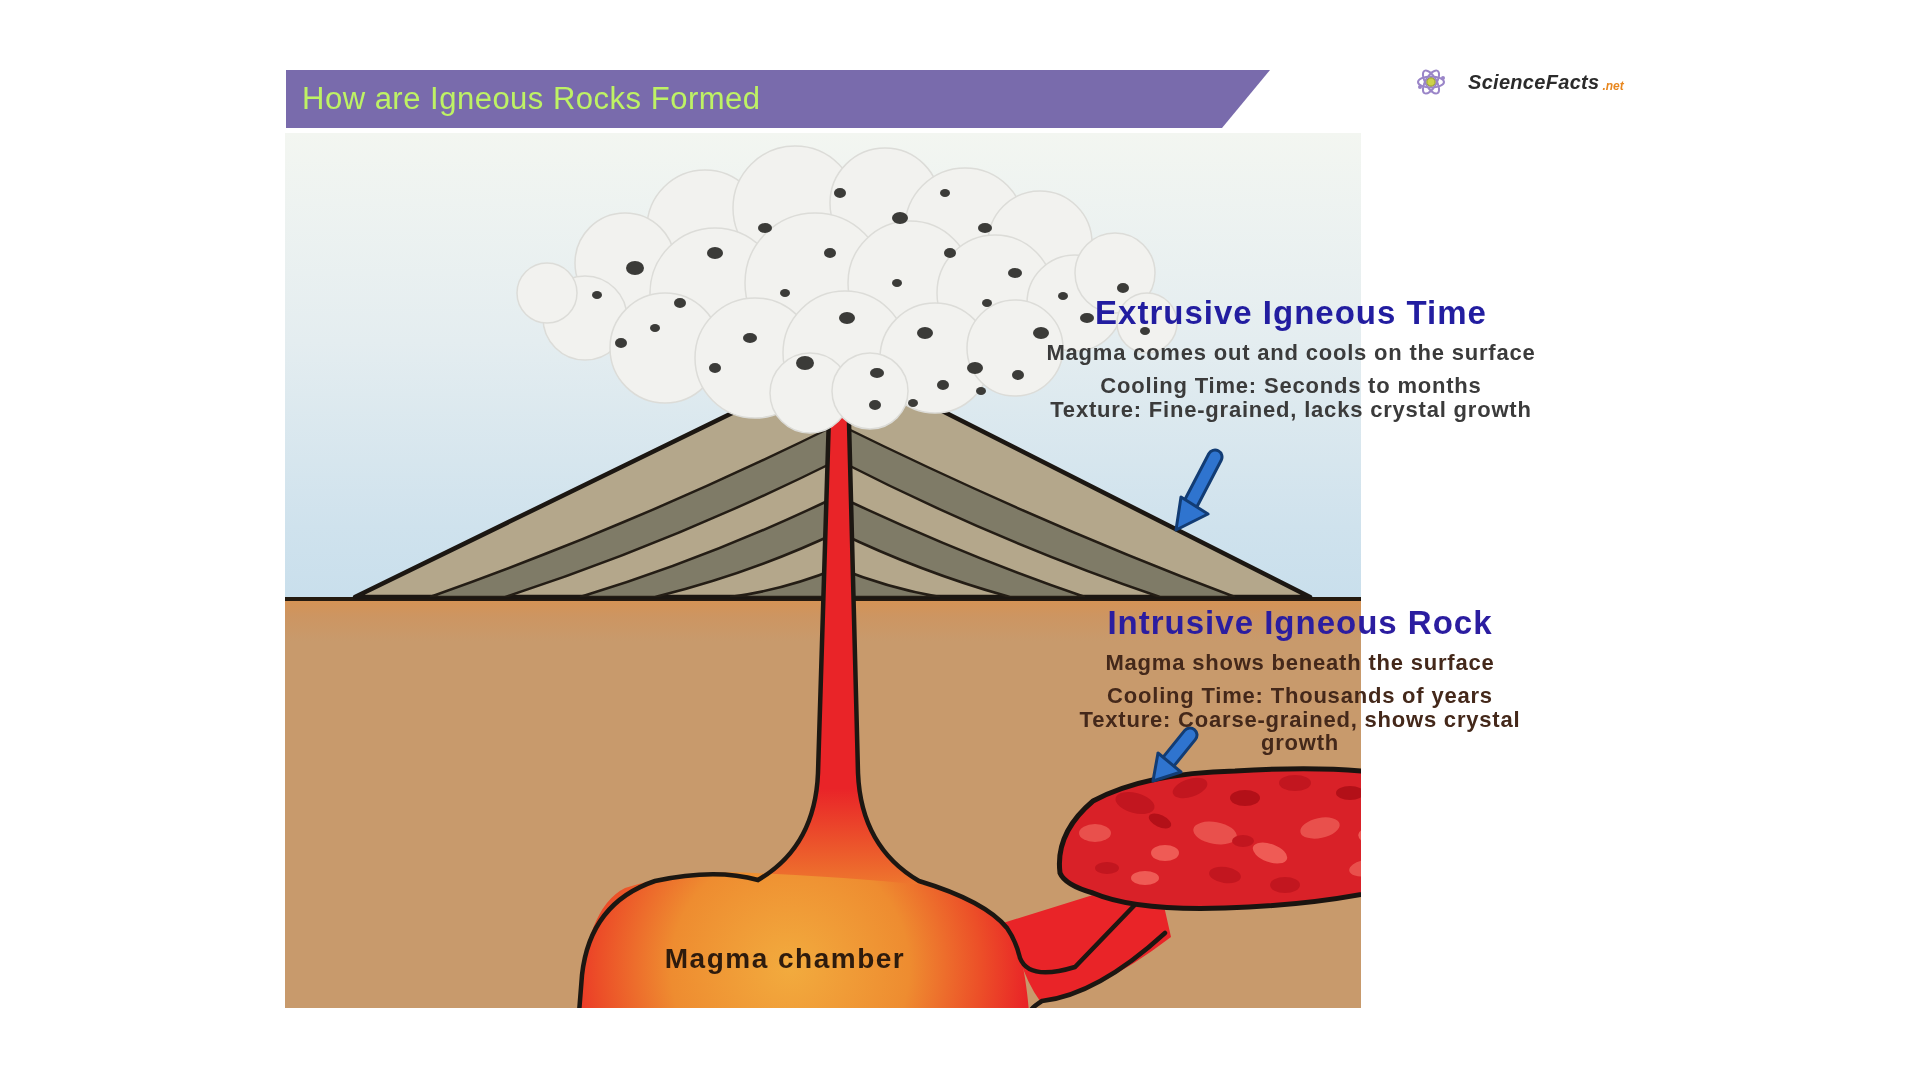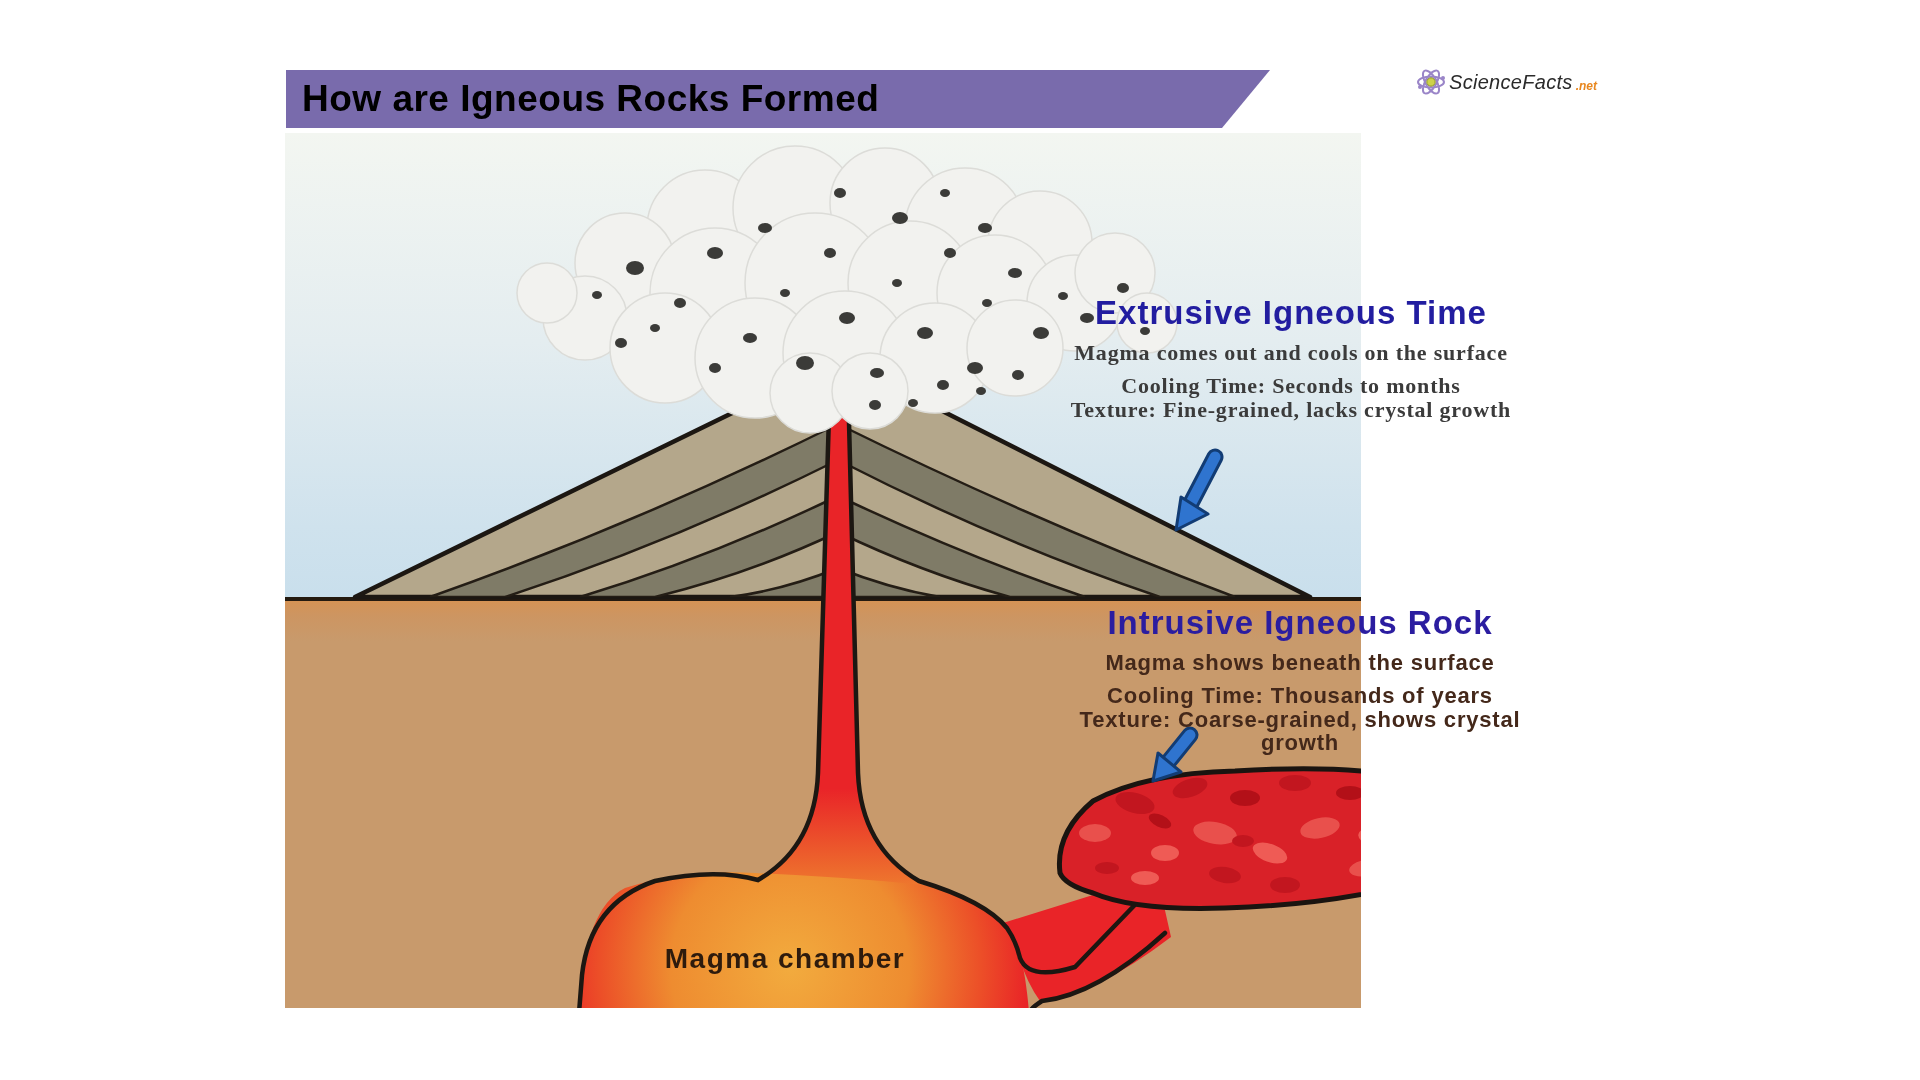--- a/index.html
+++ b/index.html
@@ -8,48 +8,48 @@
   .stage { position:relative; width:1920px; height:1080px; background:#ffffff; overflow:hidden; }
 
   
   .banner{
     position:absolute; left:286px; top:70px; width:984px; height:58px;
     background:#796bac;
     clip-path:polygon(0 0,100% 0,calc(100% - 48px) 100%,0 100%);
     display:flex; align-items:center;
   }
   .banner-title{
-    color:#000000; font-size:37px; font-weight:bold; letter-spacing:.5px;
+    color:#bef264; font-size:31px; font-weight:normal; letter-spacing:.5px;
     padding-left:16px; white-space:nowrap;
   }
 
   
   .logo{ position:absolute; left:1414px; top:62px; height:40px; display:flex; align-items:center; }
-  .logo-text{ font-size:20px; font-weight:normal; font-style:italic; color:#2b2b2b; margin-left:1px; letter-spacing:.3px;}
+  .logo-text{ font-size:20px; font-weight:bold; font-style:italic; color:#2b2b2b; margin-left:20px; letter-spacing:.3px;}
   .logo-tld{ font-size:12px; font-weight:bold; font-style:italic; color:#e8871f; margin-left:3px; position:relative; top:4px;}
 
   
   .diagram{
     position:absolute; left:285px; top:133px; width:1076px; height:875px; overflow:hidden;
   }
   .sky{ position:absolute; left:0; top:0; width:1280px; height:464px;
     background:linear-gradient(180deg,#f3f6f1 0%,#e4edf0 45%,#cfe2ed 85%,#c9dfec 100%); }
   .ground{ position:absolute; left:0; top:464px; width:1280px; height:411px;
     border-top:4px solid #241a10;
     background:linear-gradient(180deg,#d59355 0px,#cd9561 14px,#c89a6c 40px,#c89a6c 100%); }
   .scene{ position:absolute; left:0; top:0; width:1280px; height:875px; }
 
   
   .note{ position:absolute; text-align:center; }
   .note h2{ font-size:33px; font-weight:bold; letter-spacing:1px; margin-bottom:9px; }
   .note p{ font-size:22px; font-weight:bold; letter-spacing:.8px; line-height:1.06; }
   .note p + p{ margin-top:10px; }
   .note-extrusive{ left:1035px; top:294px; width:512px; }
   .note-extrusive h2{ color:#221da0; }
-  .note-extrusive p{ color:#3b3b3b;font-family:Liberation Serif, serif; }
+  .note-extrusive p{ color:#3b3b3b; }
   .note-intrusive{ left:1060px; top:604px; width:480px; }
   .note-intrusive h2{ color:#2b1da0; }
   .note-intrusive p{ color:#44281a; }
 
   .magma-label{
     position:absolute; left:360px; top:810px; width:280px; text-align:center;
     font-size:28px; font-weight:bold; letter-spacing:1.5px; color:#2e1b0d;
   }
 </style>
 </head>

